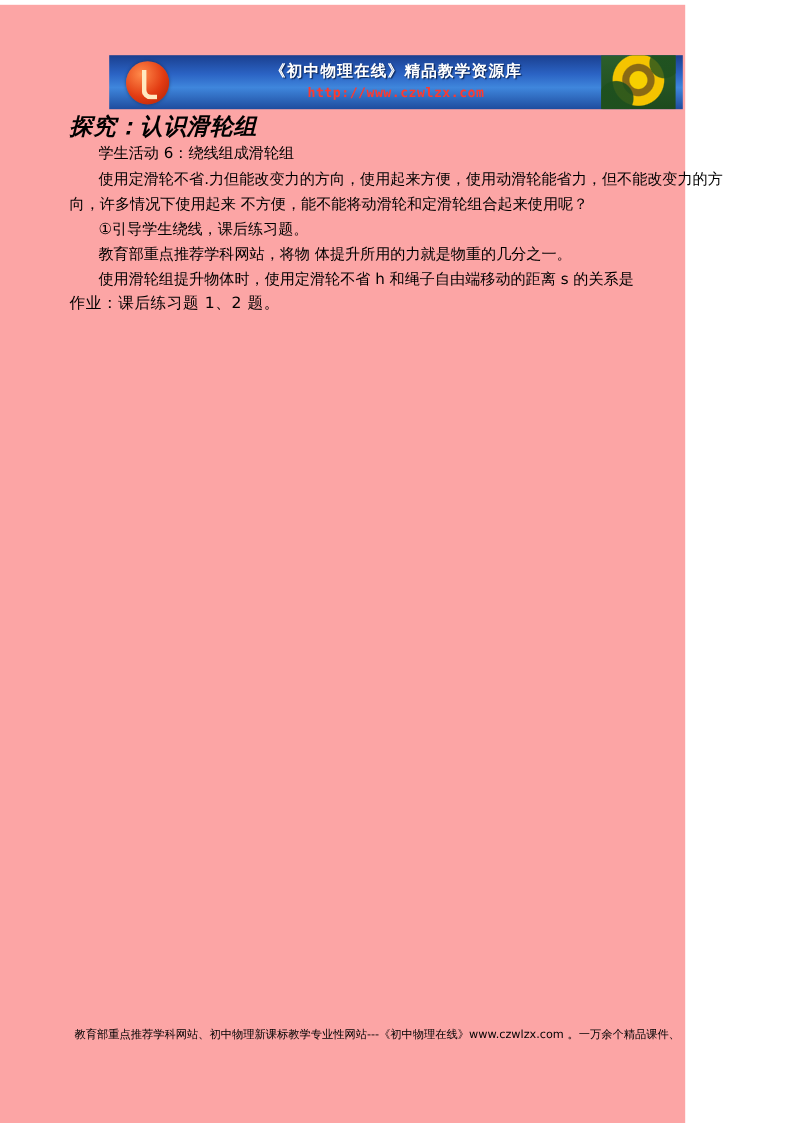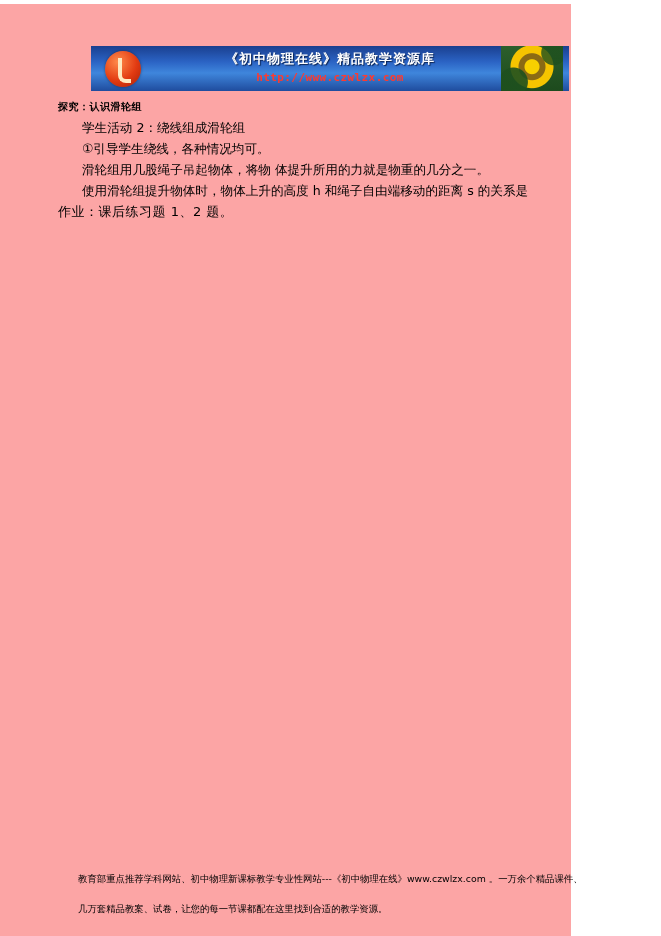--- a/index.html
+++ b/index.html
@@ -104,22 +104,23 @@
     left: 58px;
     top: 92px;
     width: 545px;
     font-size: 12.6px;
     color: #000000;
     line-height: 21px;
   }
   .content p { margin: 0; }
   .h-line {
     font-weight: bold;
-    font-size: 10px;
+    font-size: 19px;
     letter-spacing: .5px;
+    font-style: italic;
   }
   .indent1 { text-indent: 24px; }
   .indent-block { text-indent: 24px; }
   .formula { font-family: "DejaVu Serif", serif; font-style: italic; }
   .homework {
     font-weight: normal;
     font-size: 13px;
     margin-top: 2px;
     letter-spacing: .5px;
   }
@@ -127,43 +128,43 @@
   
   .footer {
     position: absolute;
     left: 62px;
     top: 852px;
     width: 540px;
     font-size: 9.4px;
     color: #000000;
     line-height: 14px;
   }
-  .footer p { margin: 16px; }
+  .footer p { margin: 0; }
 </style>
 </head>
 <body>
 
 <div class="page">
 
   <div class="banner">
     <div class="banner-logo"></div>
     <div class="banner-text">
       <span class="banner-title">《初中物理在线》精品教学资源库</span>
       <span class="banner-url">http://www.czwlzx.com</span>
     </div>
     <div class="banner-sun"></div>
   </div>
 
   <div class="content">
     <p class="h-line">探究：认识滑轮组</p>
-    <p class="indent1">学生活动 2：绕线组成滑轮组</p>
-    <p class="indent1">①引导学生绕线，各种情况均可。</p>
-    <p class="indent1">滑轮组用几股绳子吊起物体，将物 体提升所用的力就是物重的几分之一。</p>
-    <p class="indent1">使用滑轮组提升物体时，物体上升的高度 h 和绳子自由端移动的距离 s 的关系是</p>
+    <p class="indent1">学生活动 6：绕线组成滑轮组</p>
+    <p class="indent-block">使用定滑轮不省.力但能改变力的方向，使用起来方便，使用动滑轮能省力，但不能改变力的方向，许多情况下使用起来 不方便，能不能将动滑轮和定滑轮组合起来使用呢？</p>
+    <p class="indent1">①引导学生绕线，课后练习题。</p>
+    <p class="indent1">教育部重点推荐学科网站，将物 体提升所用的力就是物重的几分之一。</p>
+    <p class="indent1">使用滑轮组提升物体时，使用定滑轮不省 h 和绳子自由端移动的距离 s 的关系是</p>
     <p class="homework">作业：课后练习题 1、2 题。</p>
   </div>
 
   <div class="footer">
     <p>教育部重点推荐学科网站、初中物理新课标教学专业性网站---《初中物理在线》www.czwlzx.com 。一万余个精品课件、</p>
-    <p>几万套精品教案、试卷，让您的每一节课都配在这里找到合适的教学资源。</p>
   </div>
 
 </div>
 
 </body></html>

